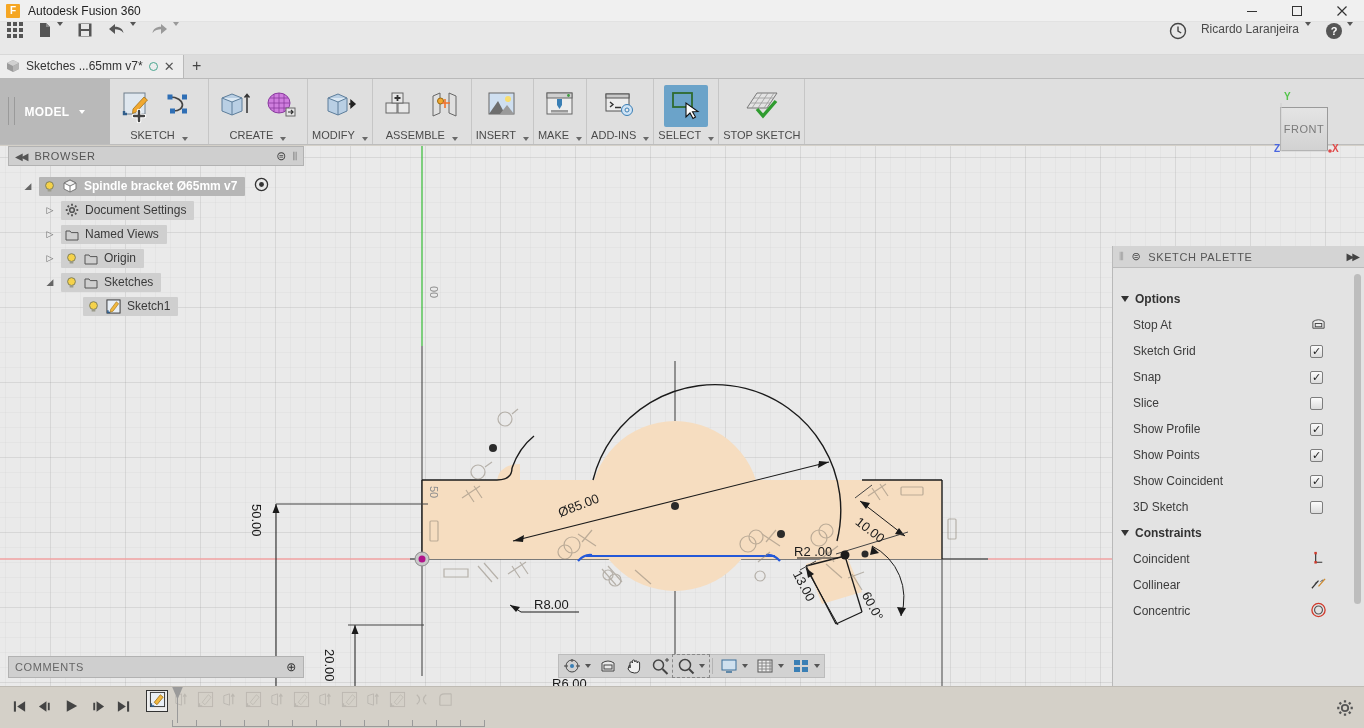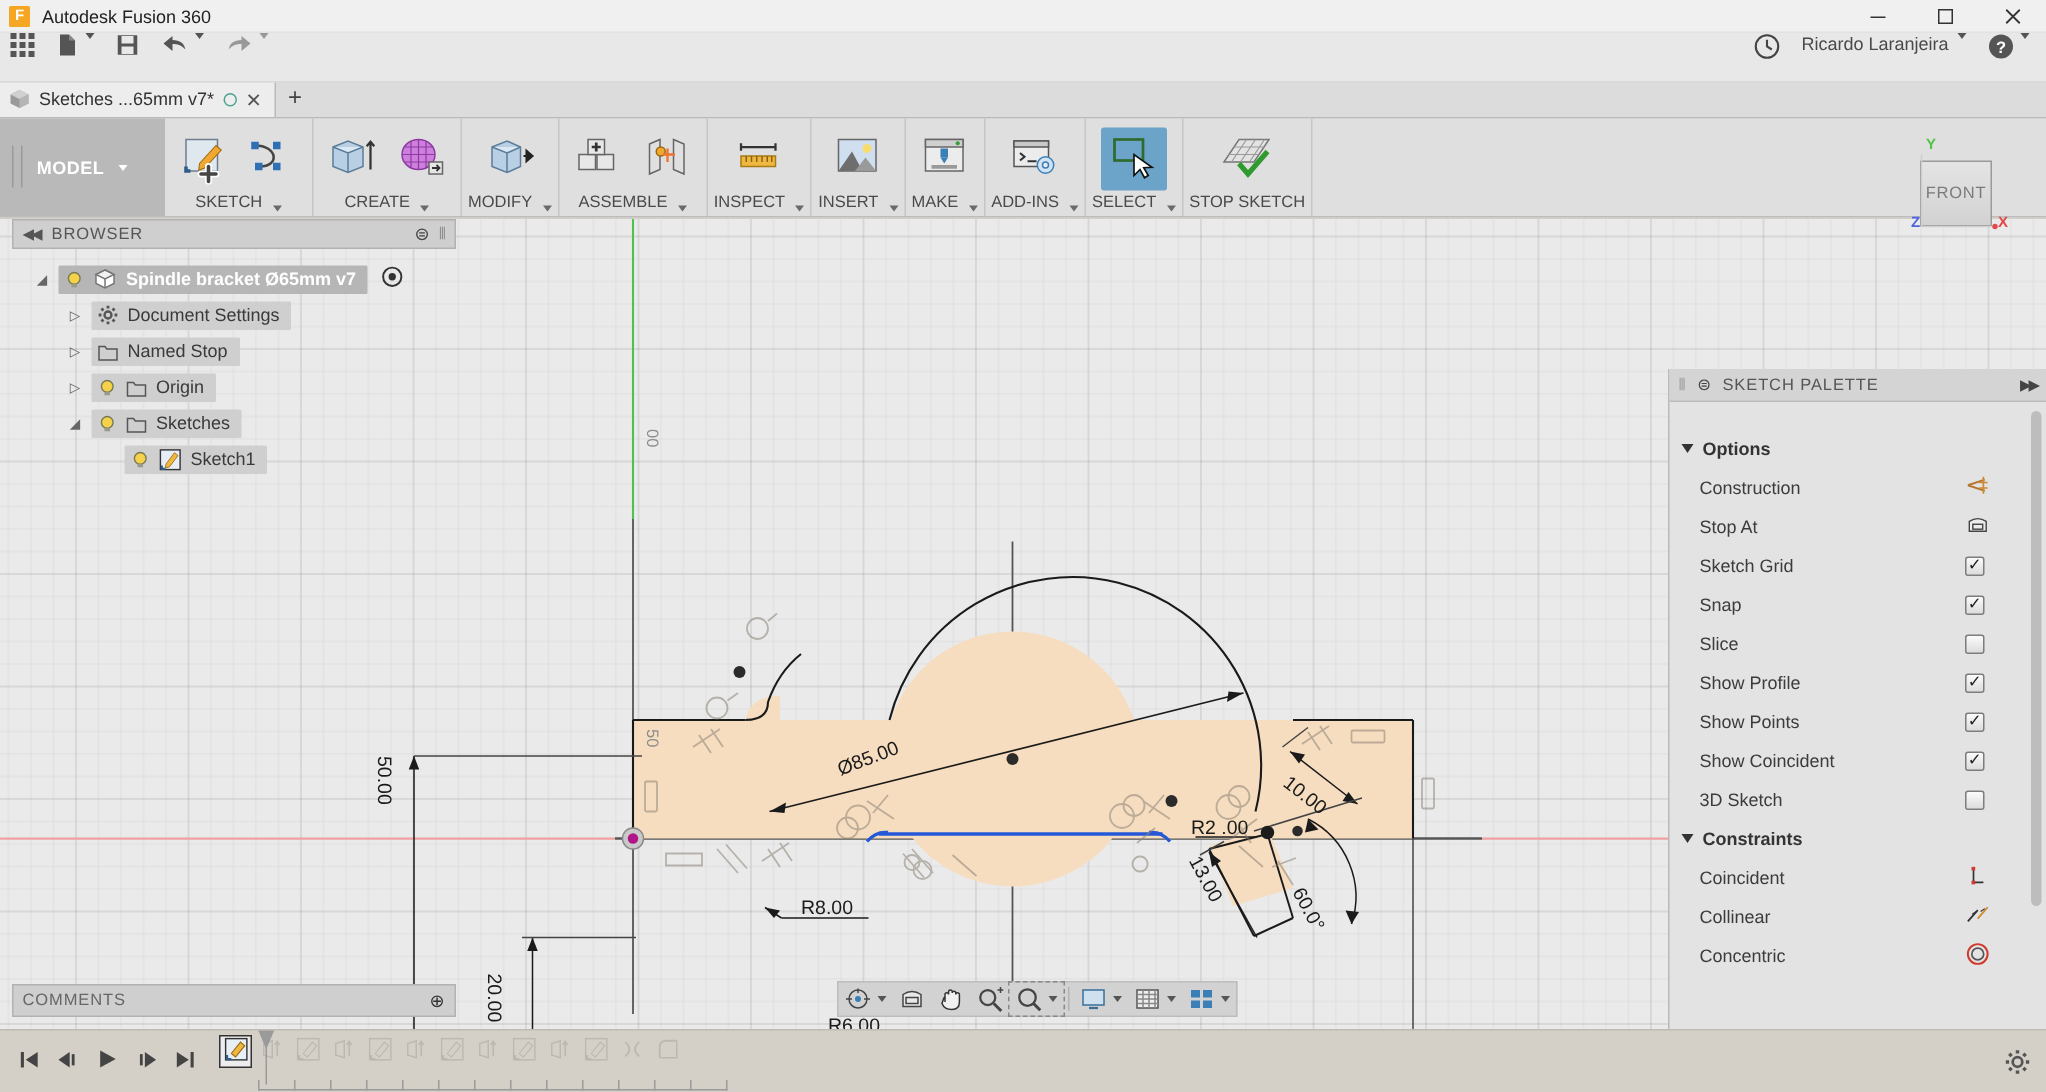--- a/index.html
+++ b/index.html
@@ -386,35 +386,20 @@
         </svg>
       </div>
     </div>
     <div class="rb-label">
       <span>ASSEMBLE</span>
         <span class="caret"></span>
     </div>
   </div>
 
 
-  <div class="rb-group">
-    <div class="rb-icons">
-      <div class="rb-btn">
-        <svg width="34" height="34" viewBox="0 0 34 34">
-          <path d="M5 9h23 M5 6.5v5 M28 6.5v5" stroke="#333" stroke-width="1.5"></path>
-          <rect x="5" y="15" width="23" height="7" fill="#f0b840" stroke="#a77b16"></rect>
-          <path d="M8.5 15v4 M12 15v4 M15.5 15v4 M19 15v4 M22.5 15v4 M25.5 15v4" stroke="#8a6310" stroke-width="1"></path>
-        </svg>
-      </div>
-    </div>
-    <div class="rb-label">
-      <span>INSPECT</span>
-        <span class="caret"></span>
-    </div>
-  </div>
 
   <div class="rb-group">
     <div class="rb-icons">
       <div class="rb-btn">
         <svg width="34" height="34" viewBox="0 0 34 34">
           <rect x="4" y="4" width="25" height="21" fill="#cfdff0" stroke="#666"></rect>
           <circle cx="23" cy="10" r="3" fill="#f7dd6e"></circle>
           <path d="M4 25 L13 12 L20 25z" fill="#6e6e6e"></path>
           <path d="M15 25 L22 16 L29 25z" fill="#9a9a9a"></path>
         </svg>
@@ -714,21 +699,21 @@
             </svg>
             <span class="node-label">Document Settings</span>
           </span>
         </div>
         <div class="node" style="padding-left: 22px;">
           <span class="arrow">▷</span>
           <span class="chip">
             <svg width="14" height="13" viewBox="0 0 14 13">
      <path d="M1 3h4l1.2 1.6H13V12H1z" fill="none" stroke="#555"></path>
             </svg>
-            <span class="node-label">Named Stop</span>
+            <span class="node-label">Named Views</span>
           </span>
         </div>
         <div class="node" style="padding-left: 22px;">
           <span class="arrow">▷</span>
           <span class="chip">
             <svg class="bulb" viewBox="0 0 14 14">
      <circle cx="7" cy="6" r="4.2" fill="#f5d24a" stroke="#7a7a55"></circle>
      <rect x="5" y="10" width="4" height="2.4" fill="#9a9a8a"></rect>
             </svg>
             <svg width="14" height="13" viewBox="0 0 14 13">
@@ -793,30 +778,20 @@
       <span class="expand">▶▶</span>
     </div>
     <div class="pal-body">
       <div class="pal-scroll"></div>
       <div id="palette-content">
           <div class="sect">
             <span class="tri"></span>
             <span>Options</span>
           </div>
           <div class="pal-row">
-            <span class="pname">Construction</span>
-            <span class="pal-ctl">
-              <span><svg width="17" height="15" viewBox="0 0 18 16">
-                  <path d="M2 8 L14 4 M2 8 L14 12" stroke="#b5762c" stroke-width="1.4" fill="none"></path>
-                  <path d="M13 2v12" stroke="#c98a33" stroke-width="1.2"></path>
-                  <path d="M10 6h6 M10 10h6" stroke="#c98a33" stroke-width="1"></path>
-                </svg></span>
-            </span>
-          </div>
-          <div class="pal-row">
             <span class="pname">Stop At</span>
             <span class="pal-ctl">
               <span><svg width="17" height="15" viewBox="0 0 18 16">
                   <path d="M3 6 q6 -4 12 0 v7 H3z" fill="#ececec" stroke="#444"></path>
                   <rect x="5.5" y="8" width="7" height="3.5" fill="none" stroke="#444"></rect>
                 </svg></span>
             </span>
           </div>
           <div class="pal-row">
             <span class="pname">Sketch Grid</span>

